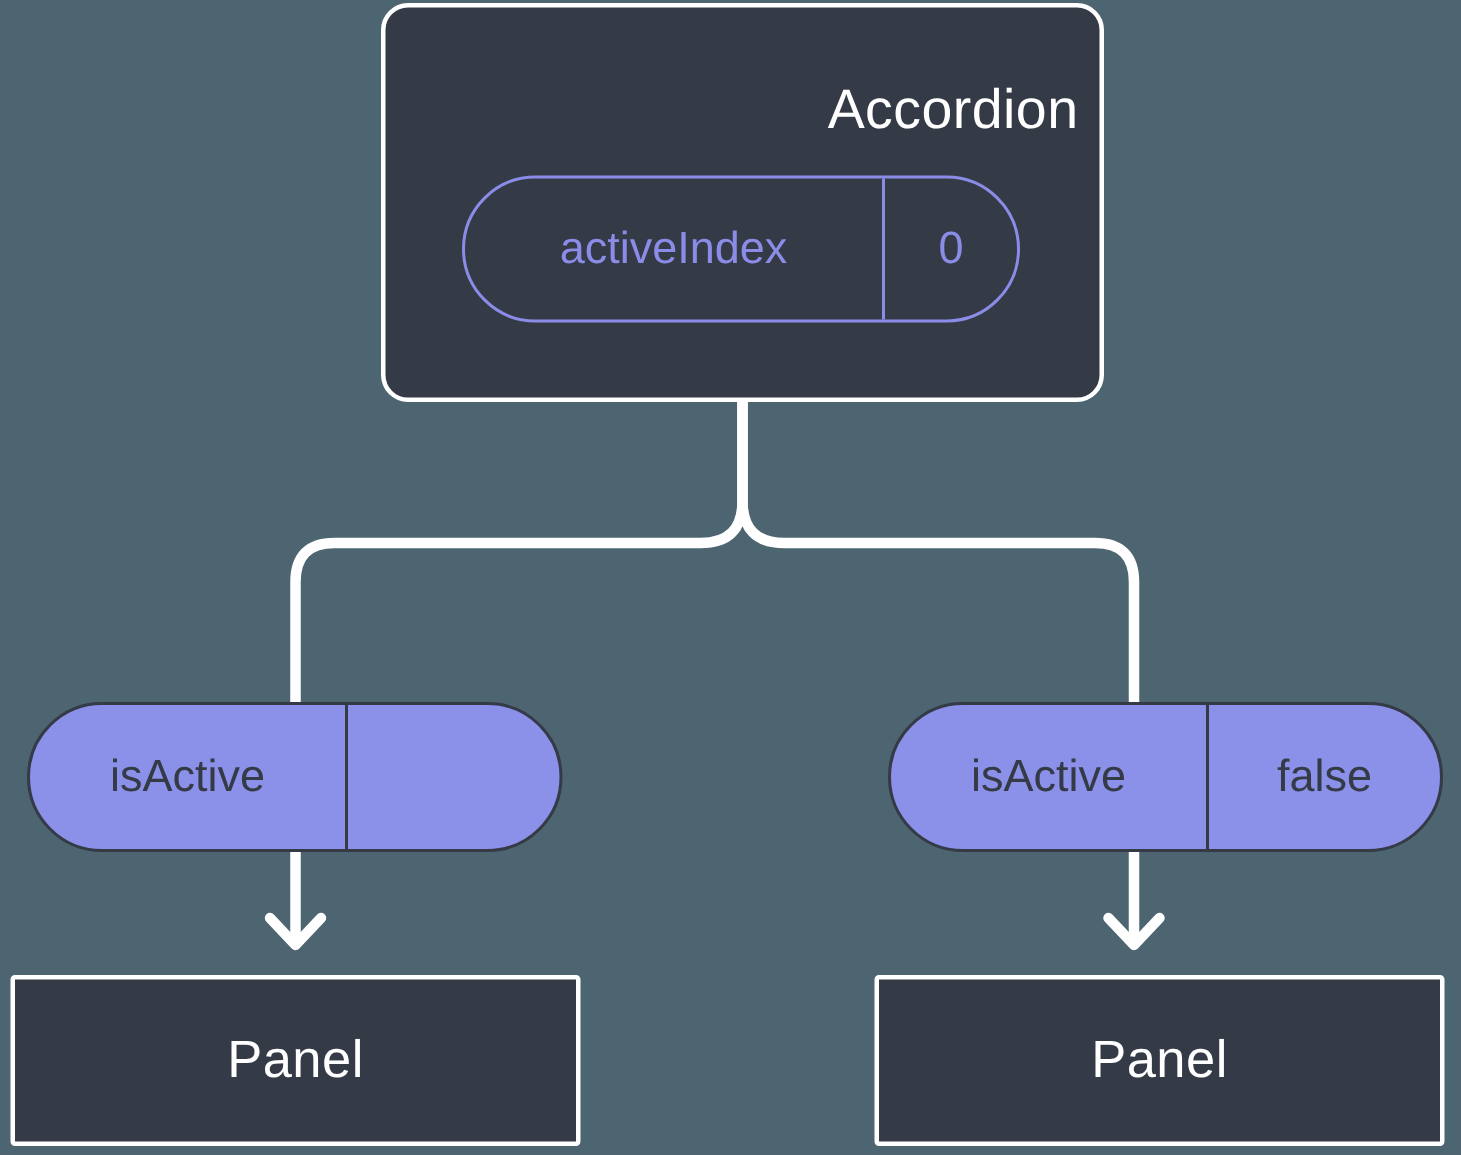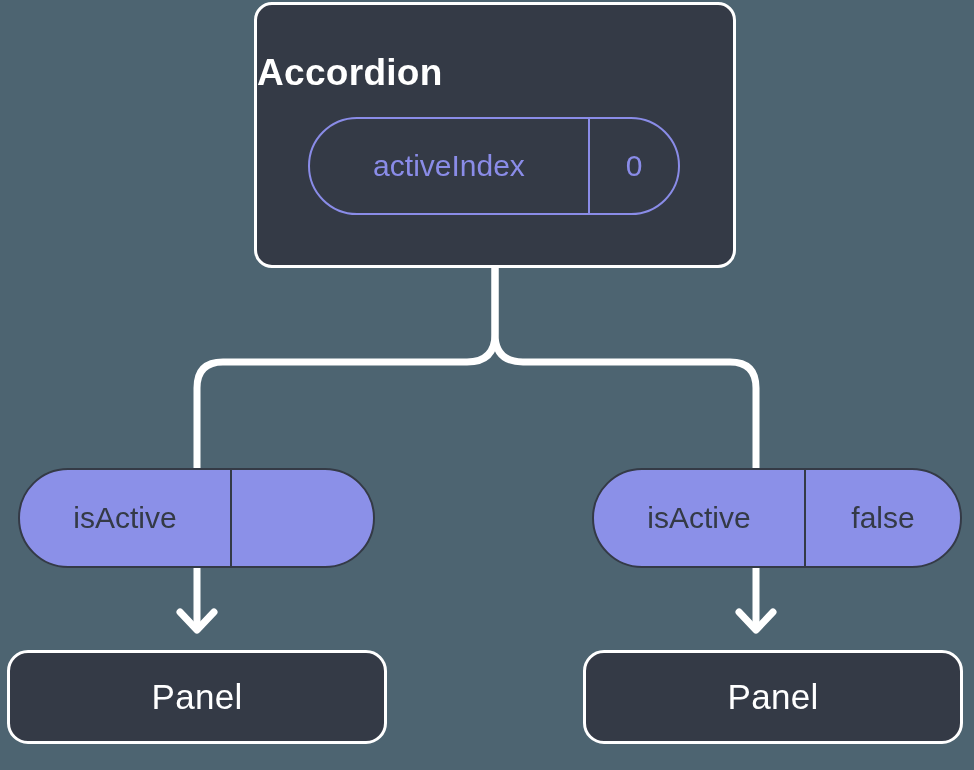--- a/index.html
+++ b/index.html
@@ -45,24 +45,24 @@
   }
   .node.root {
     left: 254px; top: 2px;
     width: 482px; height: 266px;
     border-radius: 18px;
   }
   .node-title {
     position: absolute;
     left: 0; right: 14px;
     top: 48px;
-    text-align: left;
+    text-align: right;
     color: var(--light_text);
     font-size: 37px;
-    font-weight: 700;
+    font-weight: 400;
     line-height: 40px;
     letter-spacing: 0.3px;
   }
   .pill {
     display: flex;
     align-items: stretch;
     z-index: 2;
   }
   .pill .seg {
     display: flex;
@@ -94,23 +94,23 @@
     color: var(--dark_text);
   }
   .prop-pill .seg-name {
     width: 212px;
     border-right: 2px solid var(--dark_text);
   }
   .prop-pill .seg-value { flex: 1; }
   .prop-pill.left  { left: 18px;  width: 357px; }
   .prop-pill.right { left: 592px; width: 370px; }
   .node.leaf {
-    width: 380px; height: 94px;
+    width: 380px; height: 114px;
     top: 650px;
-    border-radius: 21px;
+    border-radius: 3px;
     display: flex;
     align-items: center;
     justify-content: center;
   }
   .node.leaf.left  { left: 7px; }
   .node.leaf.right { left: 583px; }
   .leaf-title {
     color: var(--light_text);
     font-size: 35px;
     font-weight: 500;

